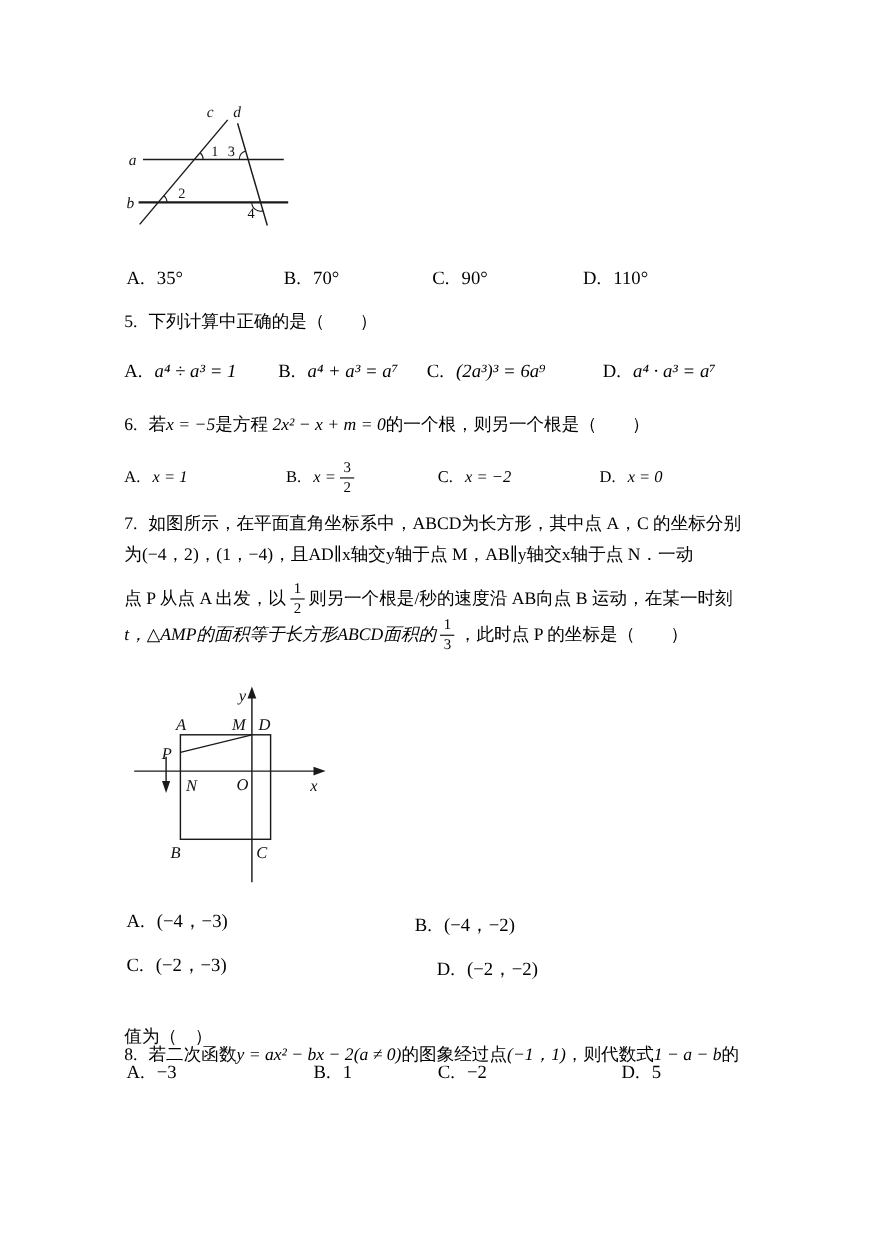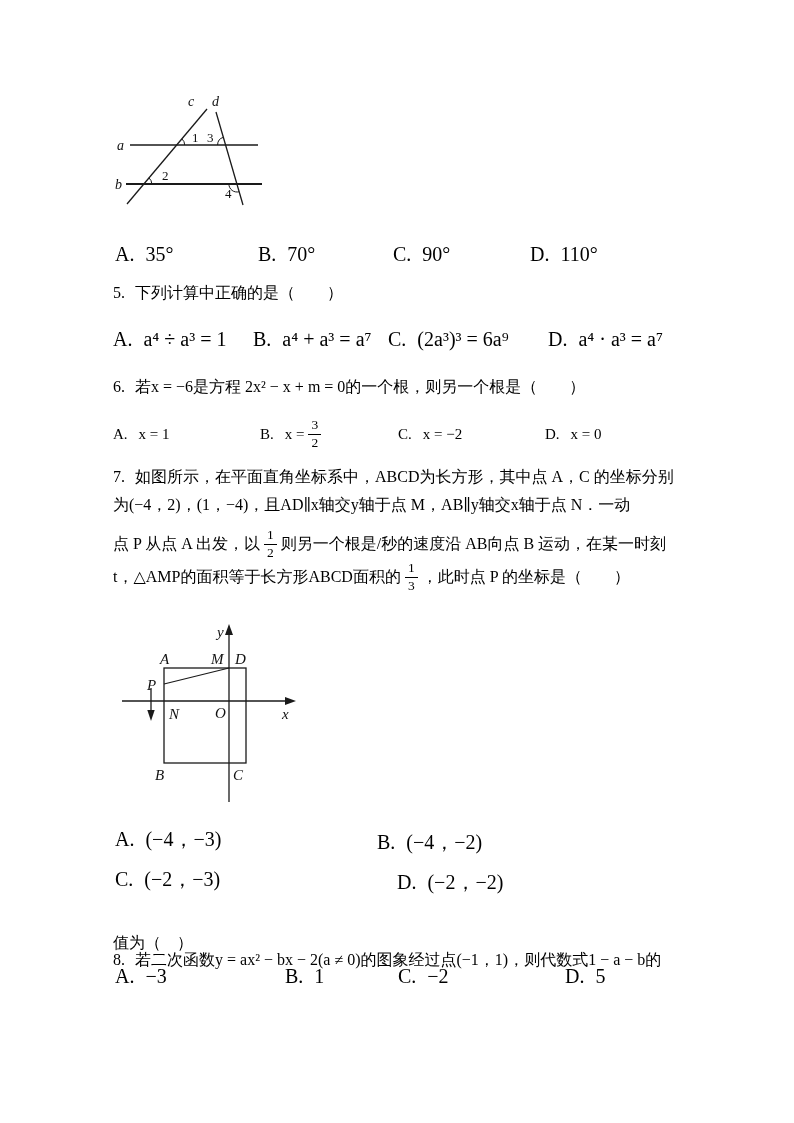--- a/index.html
+++ b/index.html
@@ -1,22 +1,22 @@
 <!DOCTYPE html>
 <html><head>
 <meta charset="utf-8">
 <style>
   html,body{margin:0;padding:0;background:#888;}
   .page{position:relative;width:794px;height:1123px;background:#ffffff;margin:0 auto;
         font-family:"Liberation Serif","DejaVu Serif",serif;color:#000;overflow:hidden;}
   .abs{position:absolute;white-space:nowrap;text-align:right;}
   .qline{font-size:16px;line-height:20px;}
   .qnum{margin-right:10px;}
-  .math{font-family:"Liberation Serif","DejaVu Serif",serif;}
-  .opt{position:absolute;font-size:20px;white-space:nowrap;}
+  .math{font-style:italic;font-family:"Liberation Serif","DejaVu Serif",serif;}
+  .opt{position:absolute;font-size:17px;white-space:nowrap;}
   .olabel{margin-right:11px;}
   .optflex{position:absolute;display:flex;align-items:center;height:36px;font-size:15px;white-space:nowrap;}
   .flexline{position:absolute;display:flex;align-items:center;font-size:16px;white-space:nowrap;text-align:right;}
   .frac{display:inline-flex;flex-direction:column;align-items:center;line-height:1.05;
         font-size:13.5px;margin:0 4px;vertical-align:middle;}
   .fnum{padding:0 3px 1px 3px;border-bottom:1px solid #000;}
   .fden{padding-top:1px;}
   svg{position:absolute;overflow:visible;}
   .fline{stroke:#1a1a1a;fill:none;}
   .flab{font-style:italic;font-size:14px;fill:#111;}
@@ -55,21 +55,21 @@
 
   <div class="abs qline" style="left:113px;top:283px">
     <span class="qnum">5.</span><span>下列计算中正确的是（　　）</span>
   </div>
   <span class="opt" style="left:113px;top:328px"><span class="olabel">A.</span><span class="math">a⁴ ÷ a³ = 1</span></span>
   <span class="opt" style="left:253px;top:328px"><span class="olabel">B.</span><span class="math">a⁴ + a³ = a⁷</span></span>
   <span class="opt" style="left:388px;top:328px"><span class="olabel">C.</span><span class="math">(2a³)³ = 6a⁹</span></span>
   <span class="opt" style="left:548px;top:328px"><span class="olabel">D.</span><span class="math">a⁴ · a³ = a⁷</span></span>
 
   <div class="abs qline" style="left:113px;top:377px">
-    <span class="qnum">6.</span><span>若</span><span class="math">x = −6</span><span>是方程 </span><span class="math">2x² − x + m = 0</span><span>的一个根，则另一个根是（　　）</span>
+    <span class="qnum">6.</span><span>若</span><span class="math">x = −5</span><span>是方程 </span><span class="math">2x² − x + m = 0</span><span>的一个根，则另一个根是（　　）</span>
   </div>
   <div class="optflex" style="left:113px;top:416px">
       <span class="olabel">A.</span>
       <span class="math">x = 1</span>
     </div>
   <div class="optflex" style="left:260px;top:416px">
     <span class="olabel">B.</span>
       <span class="math">x =</span>
     <span class="frac">
         <span class="fnum">3</span>

